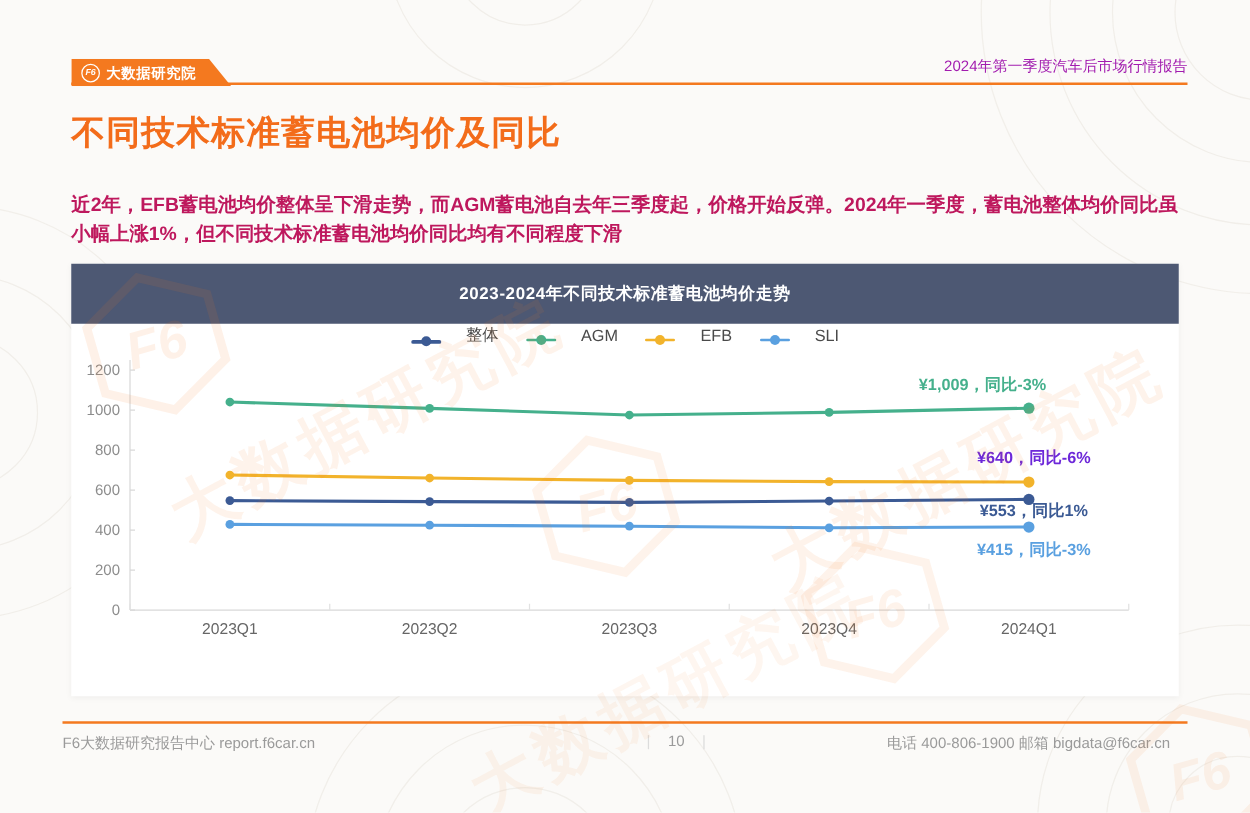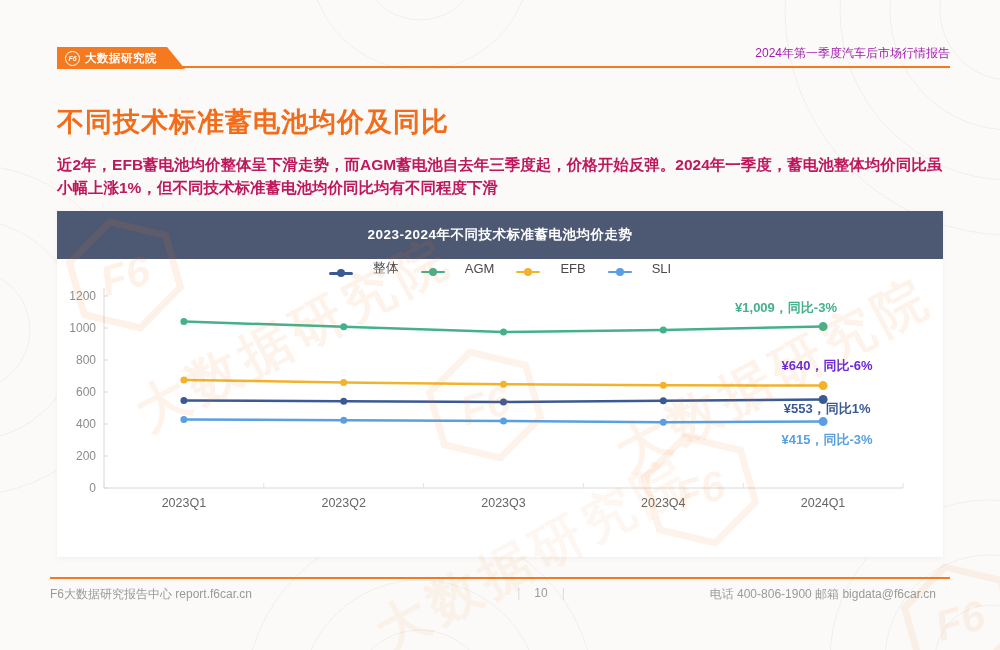--- a/index.html
+++ b/index.html
@@ -21,21 +21,21 @@
   }
   #logo-circle{
     width:13px;height:13px;border:1.5px solid #fff;border-radius:50%;
     color:#fff;font-size:7px;font-style:italic;font-weight:bold;
     display:flex;align-items:center;justify-content:center;flex:0 0 auto;
   }
   #logo-text{color:#fff;font-size:11.5px;font-weight:bold;letter-spacing:0.5px;white-space:nowrap;}
   #top-rule{left:57px;top:66px;width:893px;height:2px;background:var(--accent);z-index:3;}
   #report-title{right:50px;top:45px;font-size:12px;color:#a21caf;z-index:4;}
   
-  #page-title{left:57px;top:88px;font-size:27px;font-weight:bold;color:#f36c1a;letter-spacing:1px;z-index:4;margin-top:16px;}
+  #page-title{left:57px;top:88px;font-size:27px;font-weight:bold;color:#f36c1a;letter-spacing:1px;z-index:4;}
   #summary{left:57px;top:153px;width:894px;font-size:15.5px;font-weight:bold;color:#be185d;line-height:23px;z-index:4;}
   
   #card{
     left:57px;top:211px;width:886px;height:346px;background:#fff;z-index:2;
     box-shadow:0 1px 5px rgba(0,0,0,0.05);
   }
   #card-header{
     position:absolute;left:0;top:0;width:100%;height:48px;background:var(--headerbar);
     display:flex;align-items:center;justify-content:center;
     color:#fff;font-size:13.5px;font-weight:bold;letter-spacing:0.5px;

